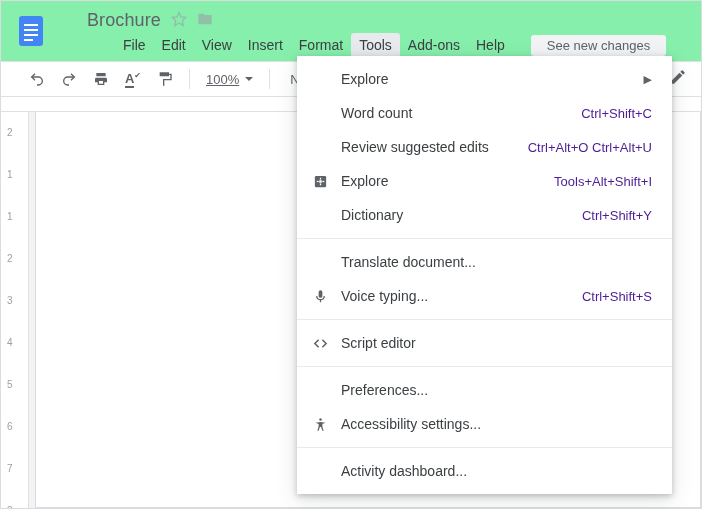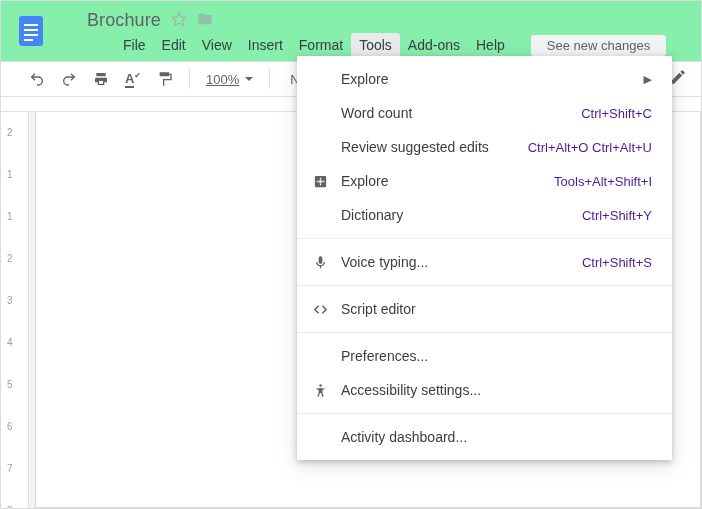--- a/index.html
+++ b/index.html
@@ -171,20 +171,24 @@
       <span class="mi-label">Explore</span>
       <span class="mi-shortcut">Tools+Alt+Shift+I</span>
     </div>
     <div class="menu-item">
       <span class="mi-icon"></span>
       <span class="mi-label">Dictionary</span>
       <span class="mi-shortcut">Ctrl+Shift+Y</span>
     </div>
     <div class="menu-sep"></div>
     <div class="menu-item">
+      <span class="mi-icon"></span>
+      <span class="mi-label">Translate document...</span>
+    </div>
+    <div class="menu-item">
       <span class="mi-icon">
         <svg width="15" height="15" viewBox="0 0 24 24" fill="#5f6368">
           <path d="M12 14a3 3 0 0 0 3-3V5a3 3 0 0 0-6 0v6a3 3 0 0 0 3 3zm5-3a5 5 0 0 1-10 0H5a7 7 0 0 0 6 6.92V21h2v-3.08A7 7 0 0 0 19 11h-2z"></path>
         </svg>
       </span>
       <span class="mi-label">Voice typing...</span>
       <span class="mi-shortcut">Ctrl+Shift+S</span>
     </div>
     <div class="menu-sep"></div>
     <div class="menu-item">

